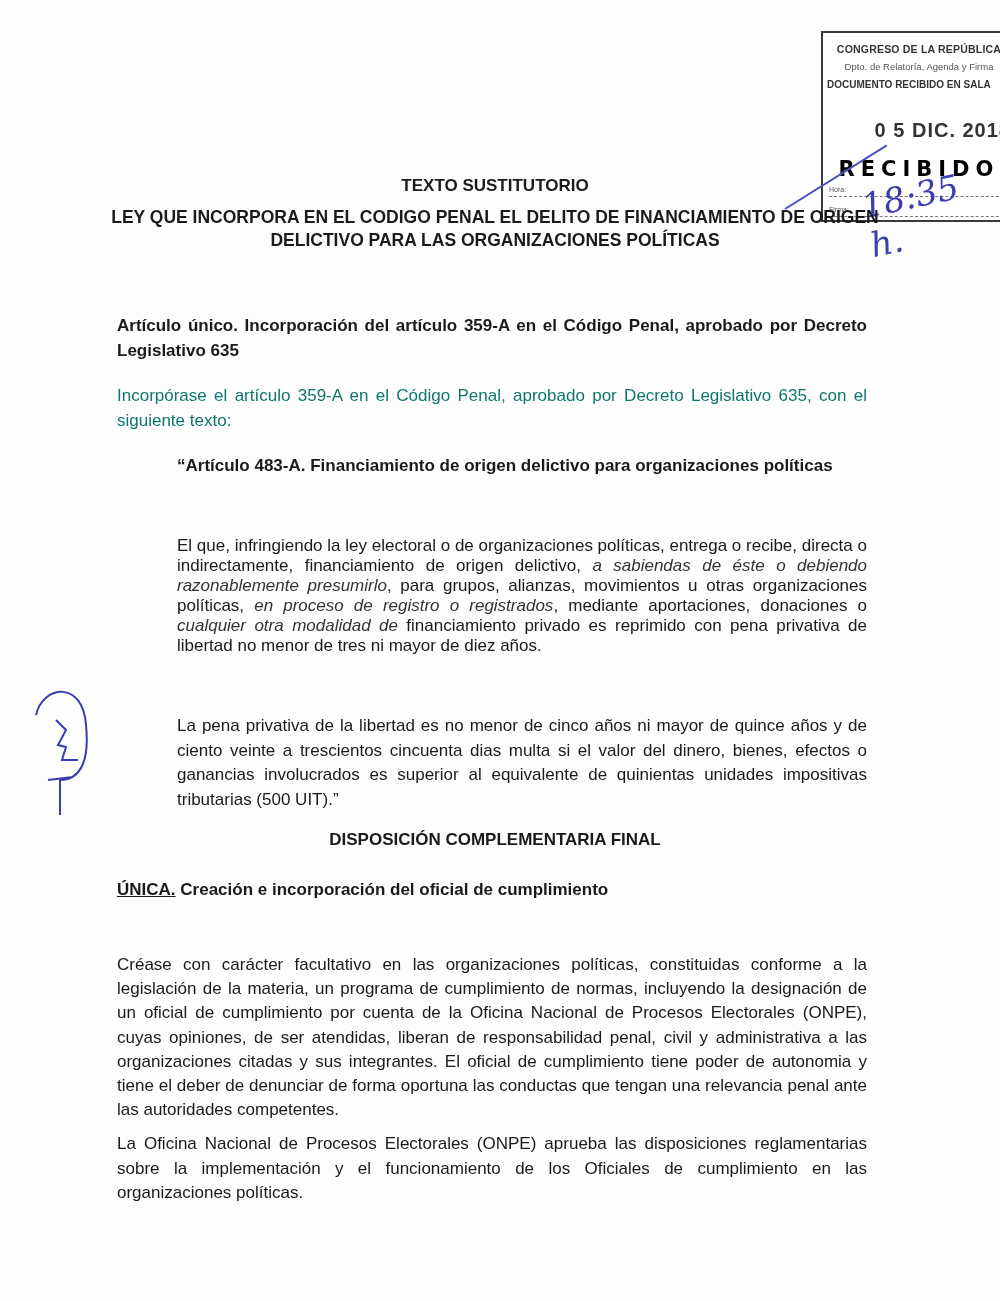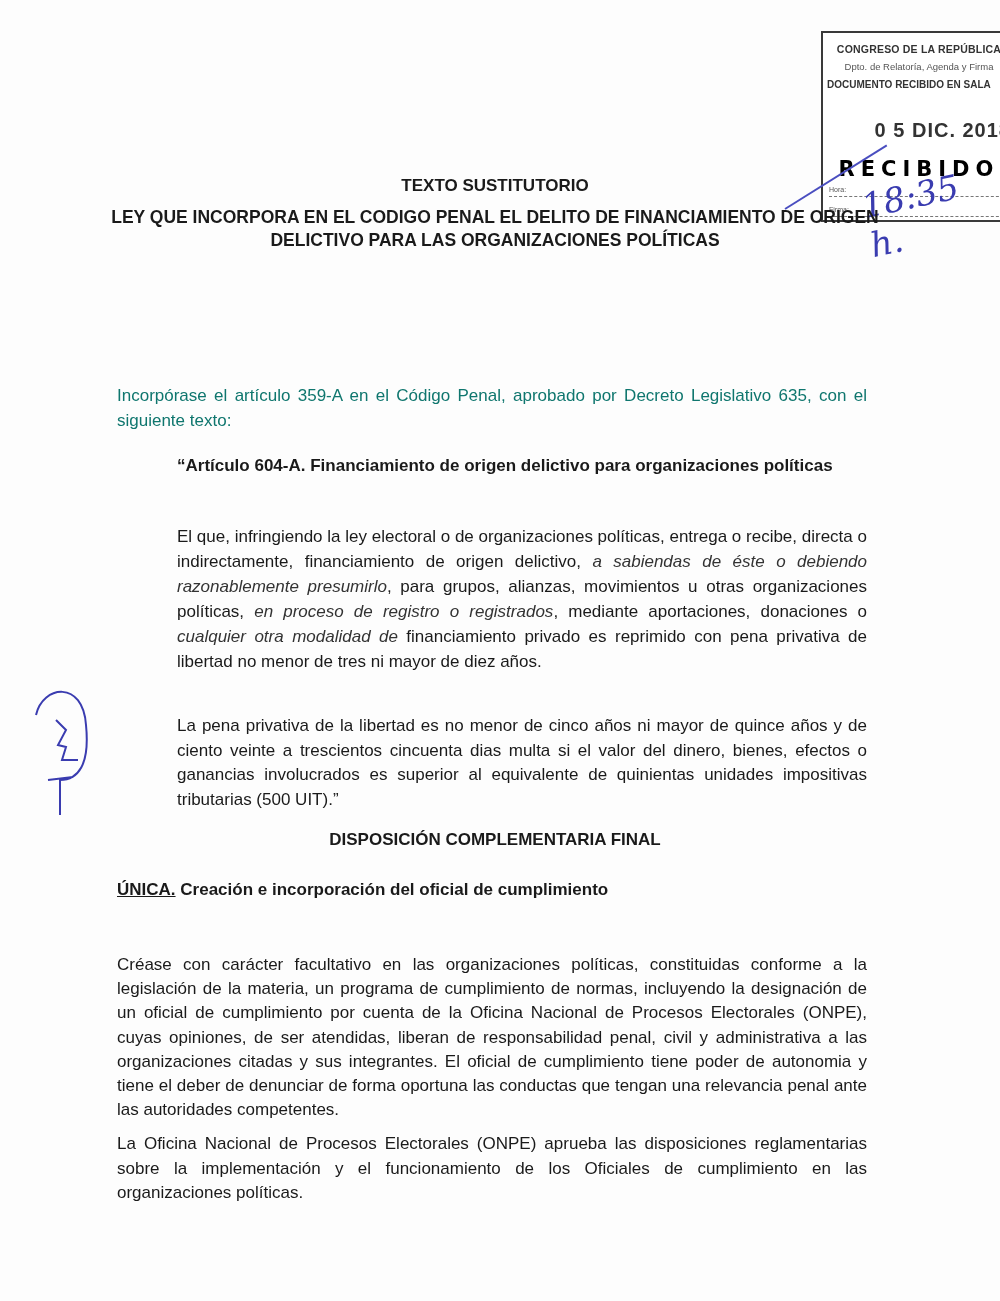--- a/index.html
+++ b/index.html
@@ -25,21 +25,21 @@
 
   
   .center { position: absolute; left: 80px; width: 830px; text-align: center; font-weight: bold; }
   .t1 { top: 176px; font-size: 17px; }
   .t2 { top: 206px; font-size: 17.5px; line-height: 23px; }
 
   .block { position: absolute; font-size: 17px; line-height: 24.5px; text-align: justify; text-align-last: left; }
   .art-head { left: 117px; top: 314px; width: 750px; font-weight: bold; }
   .intro { left: 117px; top: 384px; width: 750px; color: #0f766e; }
   .art359 { left: 177px; top: 454px; width: 690px; font-weight: bold; }
-  .p1 { left: 177px; top: 524px; width: 690px; line-height: 25px; }
+  .p1 { left: 177px; top: 536px; width: 690px; line-height: 20px; }
   .p2 { left: 177px; top: 714px; width: 690px; }
   .disp { top: 830px; font-size: 17px; }
   .unica { left: 117px; top: 878px; width: 750px; font-weight: bold; }
   .unica u { text-decoration: underline; }
   .p3 { left: 117px; top: 925px; width: 750px; line-height: 24.2px; margin-top: 28px; }
   .p4 { left: 117px; top: 1132px; width: 750px; }
   .it { font-style: italic; color: #333; }
 
   .sig { position: absolute; left: 28px; top: 685px; width: 70px; height: 130px; }
 </style>
@@ -56,22 +56,23 @@
     <div class="rec">RECIBIDO</div>
     <div class="fld hora">Hora:</div>
     <div class="fld firma">Firma:</div>
   </div>
   <div class="hw-line"></div>
   <div class="handwrite hw-time">18:35 h.</div>
 
   <div class="center t1">TEXTO SUSTITUTORIO</div>
   <div class="center t2">LEY QUE INCORPORA EN EL CODIGO PENAL EL DELITO DE FINANCIAMIENTO DE ORIGEN DELICTIVO PARA LAS ORGANIZACIONES POLÍTICAS</div>
 
+  <div class="block art-head">Artículo único. Incorporación del artículo 359-A en el Código Penal, aprobado por Decreto Legislativo 635</div>
   <div class="block intro">Incorpórase el artículo 359-A en el Código Penal, aprobado por Decreto Legislativo 635, con el siguiente texto:</div>
-  <div class="block art359">“Artículo 604-A. Financiamiento de origen delictivo para organizaciones políticas</div>
+  <div class="block art359">“Artículo 483-A. Financiamiento de origen delictivo para organizaciones políticas</div>
 
   <div class="block p1"><span>El que, infringiendo la ley electoral o de organizaciones políticas, entrega o recibe, directa o indirectamente, financiamiento de origen delictivo, </span><span class="it">a sabiendas de éste o debiendo razonablemente presumirlo</span><span>, para grupos, alianzas, movimientos u otras organizaciones políticas, </span><span class="it">en proceso de registro o registrados</span><span>, mediante aportaciones, donaciones o </span><span class="it">cualquier otra modalidad de</span><span> financiamiento privado es reprimido con pena privativa de libertad no menor de tres ni mayor de diez años.</span></div>
 
   <div class="block p2">La pena privativa de la libertad es no menor de cinco años ni mayor de quince años y de ciento veinte a trescientos cincuenta dias multa si el valor del dinero, bienes, efectos o ganancias involucrados es superior al equivalente de quinientas unidades impositivas tributarias (500 UIT).”</div>
 
   <svg class="sig" viewBox="0 0 70 130">
     <path d="M8 30 C 15 0, 55 -5, 58 40 C 62 80, 50 95, 32 95 L 32 130 M 28 35 L 38 45 L 30 60 L 38 62 L 34 75 L 50 75 M 20 95 L 45 92" fill="none" stroke="#3a3cb0" stroke-width="2"></path>
   </svg>
 
   <div class="center disp">DISPOSICIÓN COMPLEMENTARIA FINAL</div>

